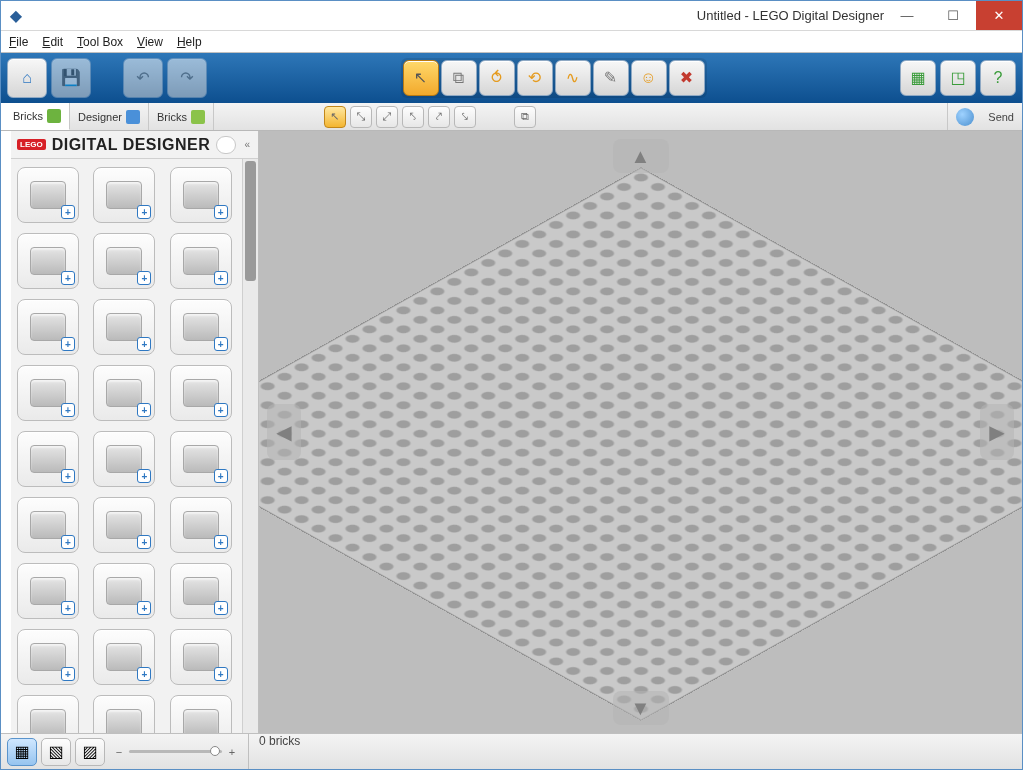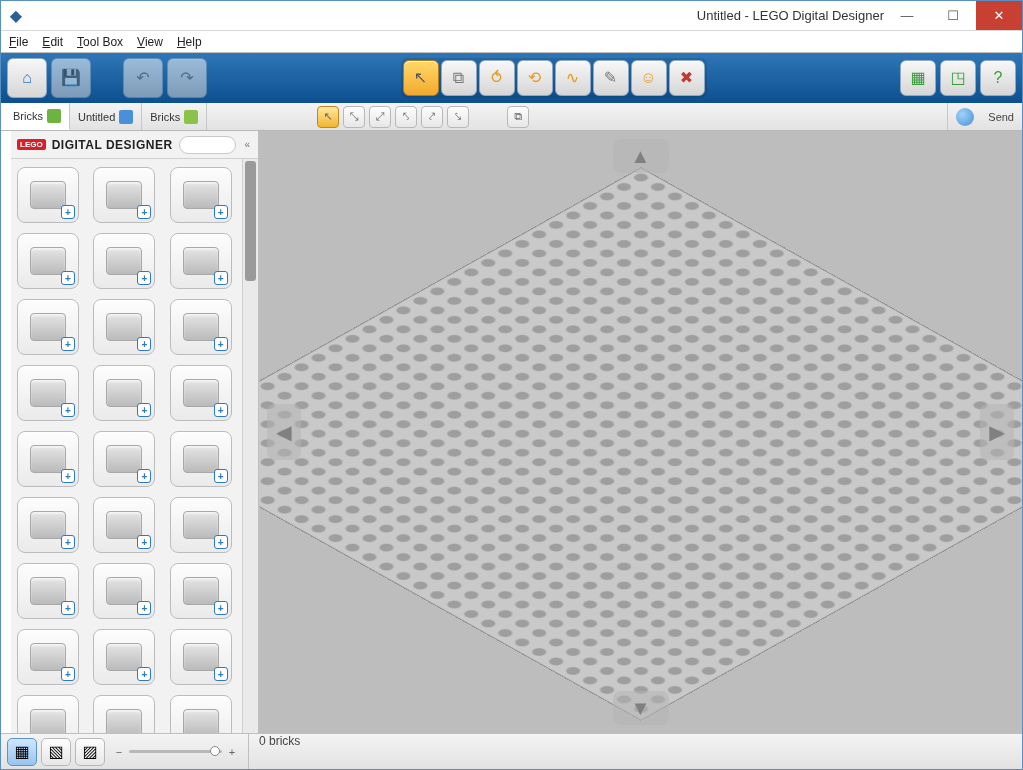--- a/index.html
+++ b/index.html
@@ -44,21 +44,21 @@
   .send-box .send-icon { width:18px; height:18px; border-radius:50%; background: radial-gradient(circle at 35% 35%, #9fd2ff, #4a8fcf);}
   .send-label { font-size:11px; color:#444;}
 
   
   .content { position:absolute; top:130px; bottom:36px; left:0; right:0; display:flex;padding-left:10px; }
 
   
   .sidebar { width: 248px; background:#f2f2f2; border-right:1px solid #bfbfbf; display:flex; flex-direction:column;}
   .sidebar-header { height:28px; display:flex; align-items:center; padding:0 6px; gap:6px; border-bottom:1px solid #d0d0d0;}
   .logo-badge { background:#d72027; color:#fff; font-size:8px; font-weight:bold; padding:1px 3px; border-radius:2px;}
-  .logo-text { font-size:12px; letter-spacing:0.5px; color:#222; font-weight:600;}
+  .logo-text { font-size:16px; letter-spacing:0.5px; color:#222; font-weight:600;}
   .search-pill { flex:1; max-width:90px; margin-left:auto; height:18px; background:#fff; border:1px solid #c8c8c8; border-radius:9px;}
   .collapse-icon { font-size:10px; color:#777; padding:0 2px; cursor:default;}
   .palette-wrap { flex:1; display:flex; overflow:hidden;}
   .palette { flex:1; overflow-y:auto; padding:8px 6px; }
   .palette-grid { display:grid; grid-template-columns: repeat(3, 1fr); gap:10px;}
   .brick-cell { width:62px; height:56px; background:linear-gradient(#fdfdfd,#eaeaea); border:1px solid #bcbcbc; border-radius:8px; position:relative; display:flex; align-items:center; justify-content:center; box-shadow: inset 0 1px 0 #fff;}
   .brick-cell .plus { position:absolute; right:3px; bottom:3px; width:14px; height:14px; background:#fff; border:1px solid #2f78c2; border-radius:3px; display:flex; align-items:center; justify-content:center; font-size:10px; font-weight:bold; color:#2f78c2;}
   .brick-shape { width:36px; height:28px; background:linear-gradient(#e5e5e5,#bababa); border-radius:4px; border:1px solid #a8a8a8; box-shadow: inset 0 2px 2px rgba(255,255,255,0.6);}
   .scrollbar { width:16px; background:#eaeaea; border-left:1px solid #cfcfcf; position:relative;}
   .scrollbar .thumb { position:absolute; top:2px; left:2px; right:2px; height:120px; background:#9a9a9a; border-radius:3px;}
@@ -175,21 +175,21 @@
   </div>
 </div>
 
 <div class="secondary-row">
   <div class="side-tabs">
     <div class="side-tab active">
       <span>Bricks</span>
       <span class="ticon" style="background:#6db33f"></span>
     </div>
     <div class="side-tab">
-      <span>Untitled</span>
+      <span>Designer</span>
       <span class="ticon" style="background:#4a90d9"></span>
     </div>
     <div class="side-tab">
       <span>Bricks</span>
       <span class="ticon" style="background:#8bc34a"></span>
     </div>
   </div>
   <div class="mini-toolbar">
     <div style="width:100px"></div>
     <div class="mini-btn active">

